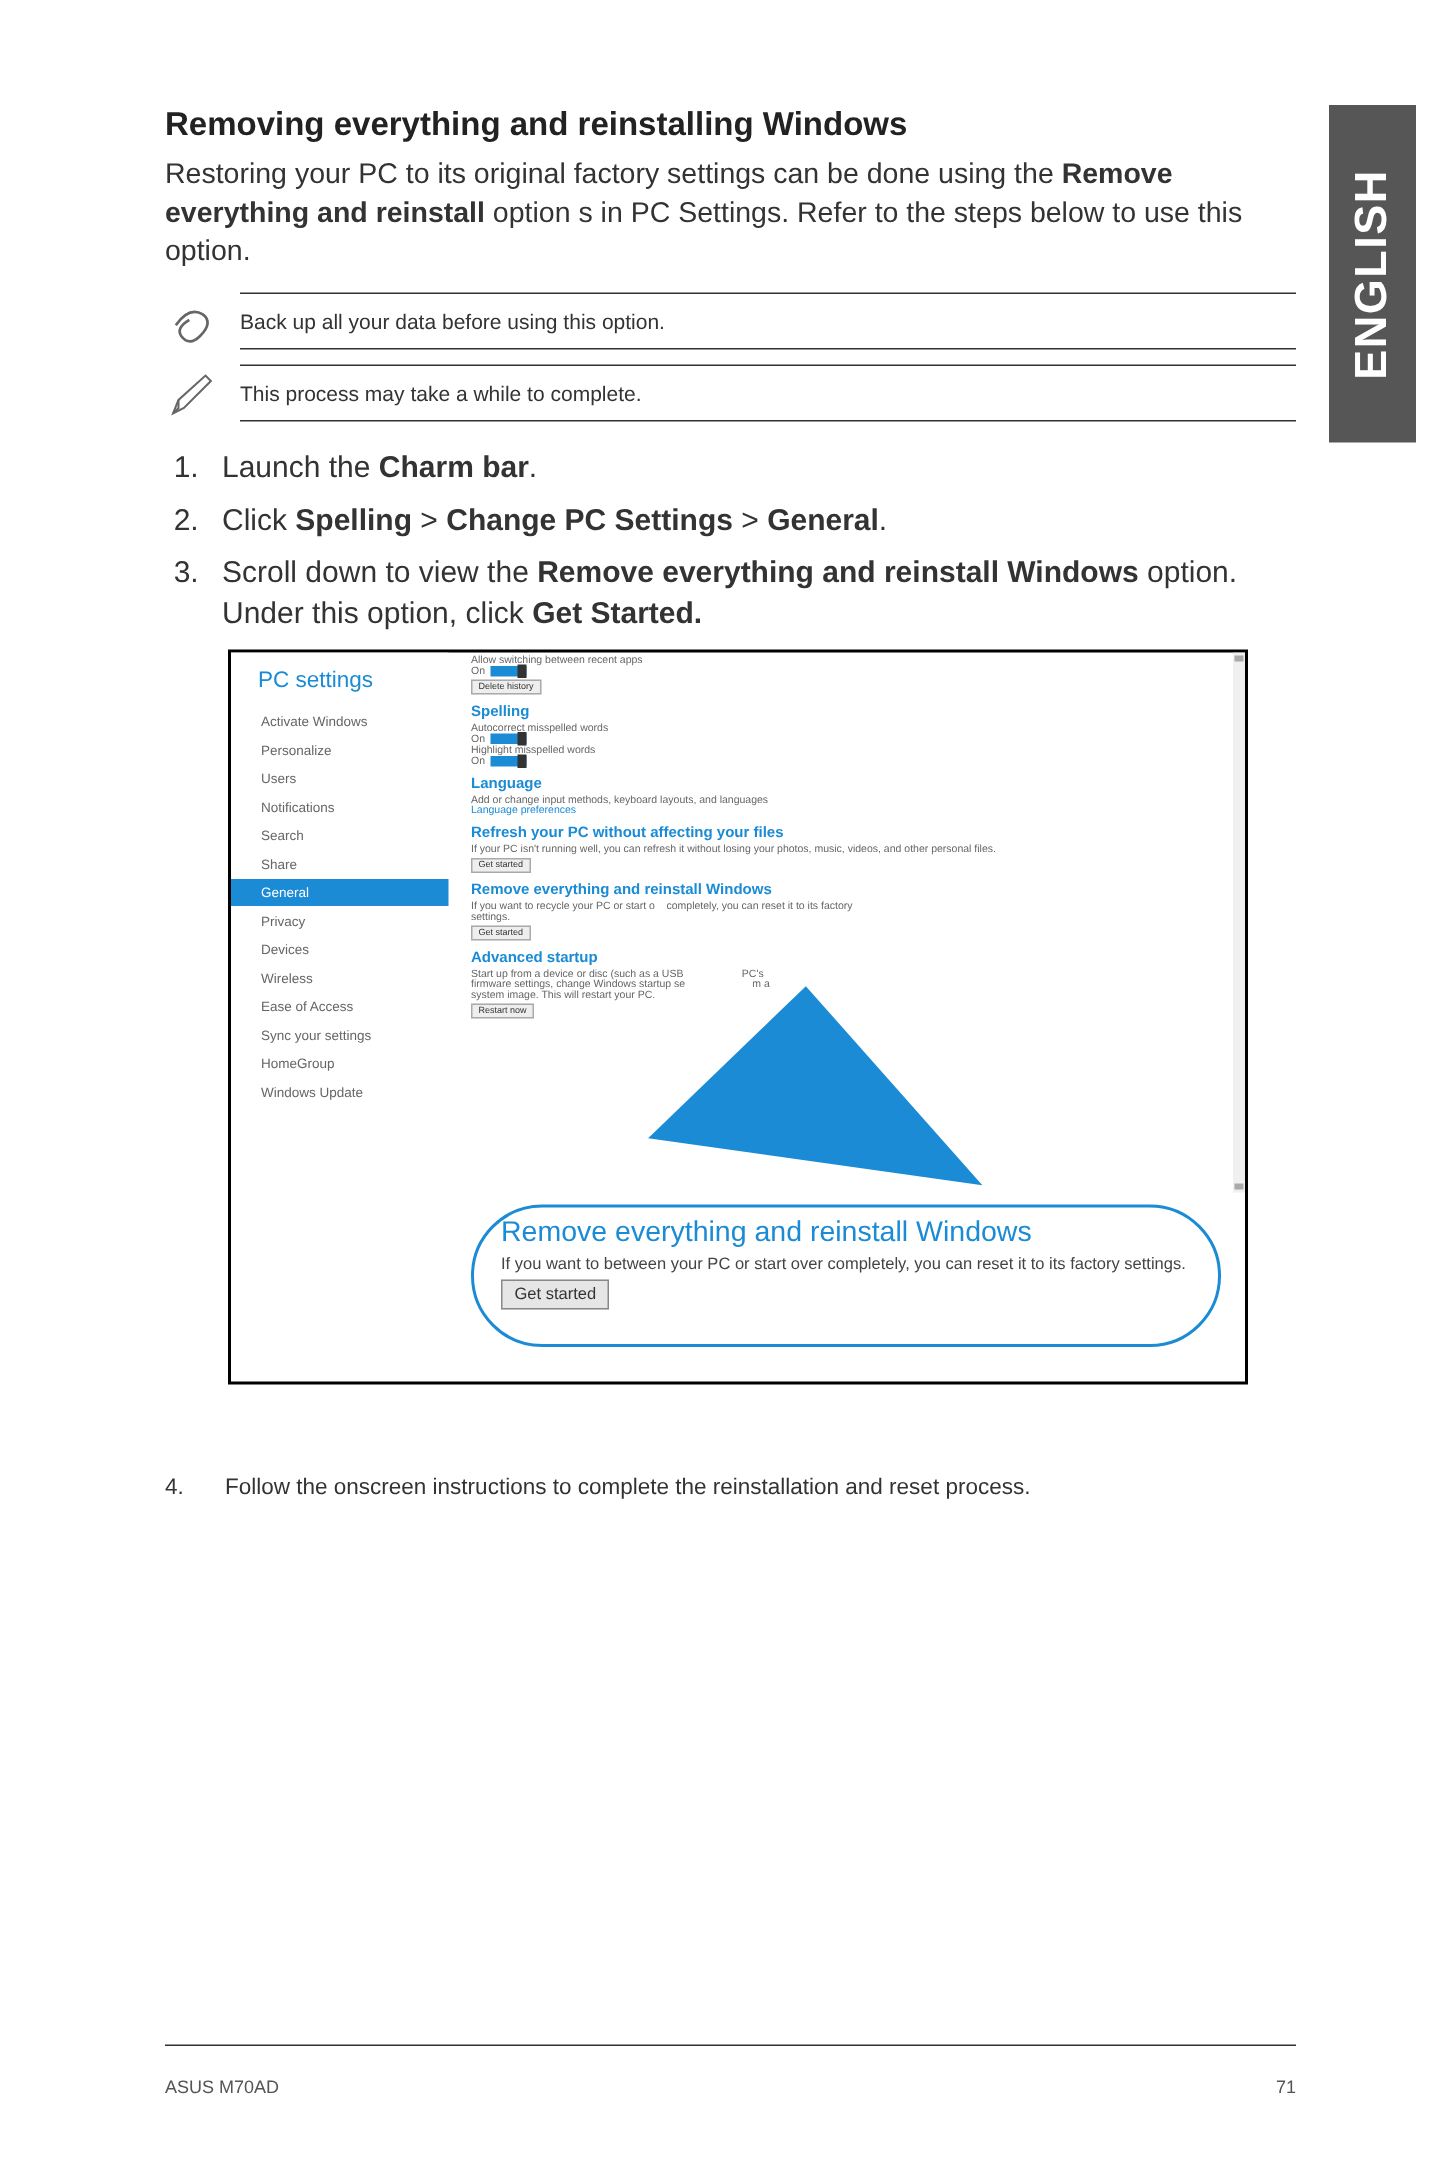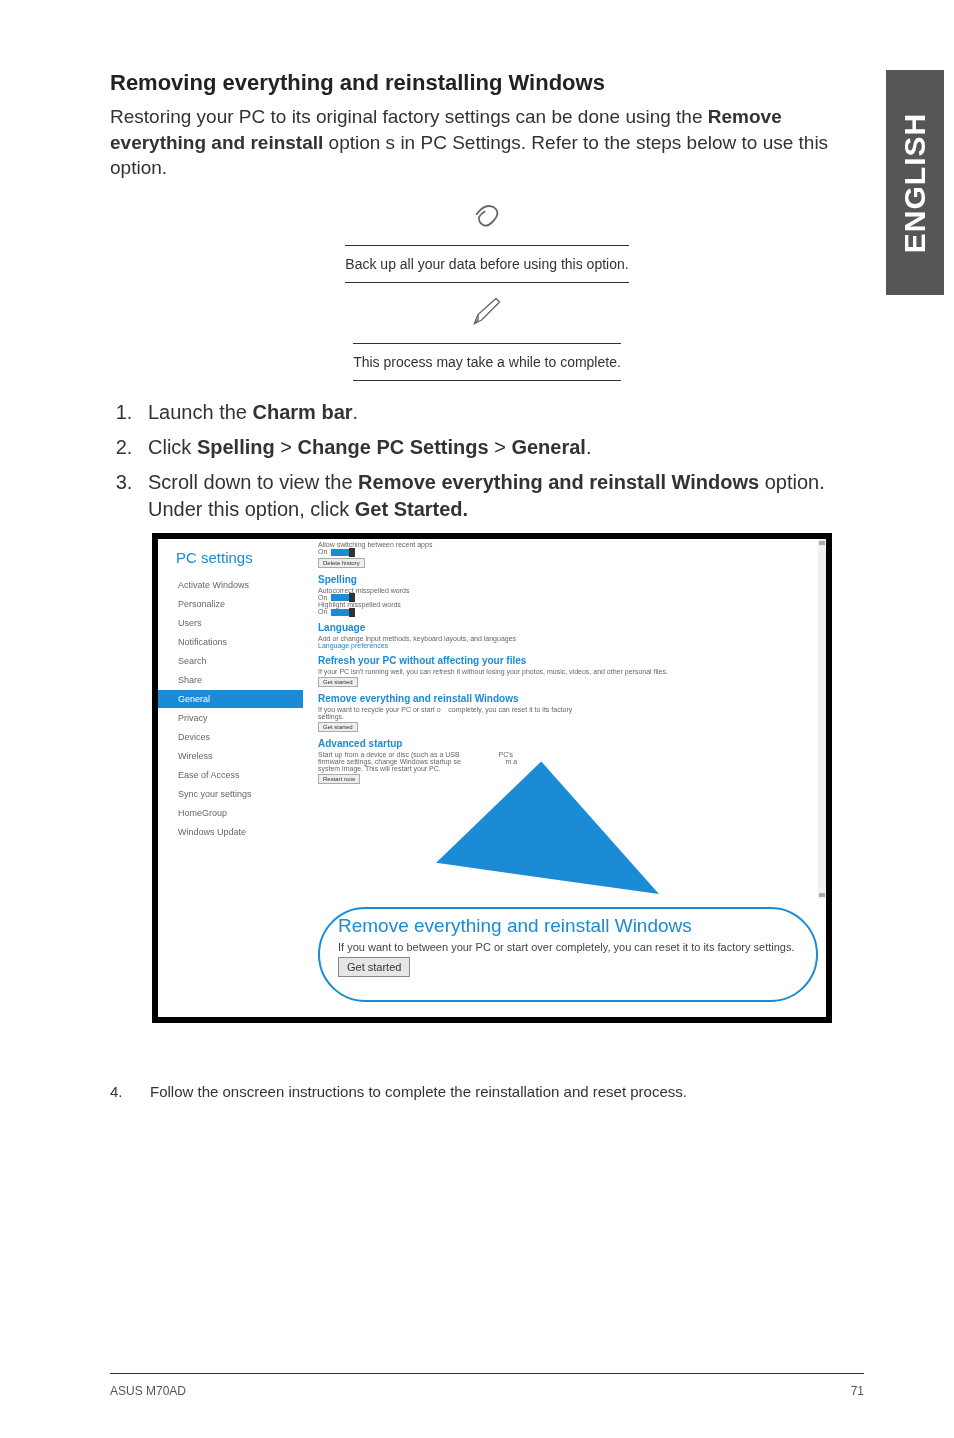--- a/index.html
+++ b/index.html
@@ -41,24 +41,23 @@
     color: #222;
   }
   p.intro {
     font-size: 19px;
     line-height: 1.35;
     color: #333;
     margin-bottom: 14px;
   }
   .note-block {
     display: flex;
-    align-items: center;
+    align-items: flex-end;
     gap: 14px;
     margin-bottom: 10px;
-    flex-direction: column;
   }
   .note-icon {
     width: 36px;
     height: 36px;
     flex-shrink: 0;
   }
   .note-text-wrap {
     flex: 1;
     border-top: 1px solid #333;
     border-bottom: 1px solid #333;
@@ -70,21 +69,21 @@
     margin: 18px 0 10px 0;
     padding-left: 28px;
     font-size: 20px;
     color: #333;
   }
   ol.steps li { margin-bottom: 8px; padding-left: 10px; line-height: 1.35; }
   .screenshot {
     margin: 10px 0 0 42px;
     width: 680px;
     height: 490px;
-    border: 6px solid #000000;
+    border: 2px solid #000000;
     background: #fff;
     position: relative;
     font-size: 8px;
     overflow: hidden;
   }
   .ss-sidebar {
     position: absolute;
     left: 0;
     top: 0;
     width: 145px;
@@ -164,21 +163,21 @@
     display: flex;
     gap: 22px;
   }
   .step4 .num { width: 18px; }
   .footer {
     position: absolute;
     bottom: 40px;
     left: 110px;
     right: 90px;
     border-top: 1px solid #333;
-    padding-top: 10px;
+    padding-top: 20px;
     font-size: 12px;
     color: #555;
     display:flex;
     justify-content: space-between;
   }
   .scrollbar{
     position:absolute; right:0; top:0; width:8px; height:360px; background:#f0f0f0;
   }
   .scrollbar .thumb{ position:absolute; top:2px; right:1px; width:6px; height:4px; background:#aaa;}
   .scrollbar .thumb2{ position:absolute; bottom:2px; right:1px; width:6px; height:4px; background:#aaa;}

